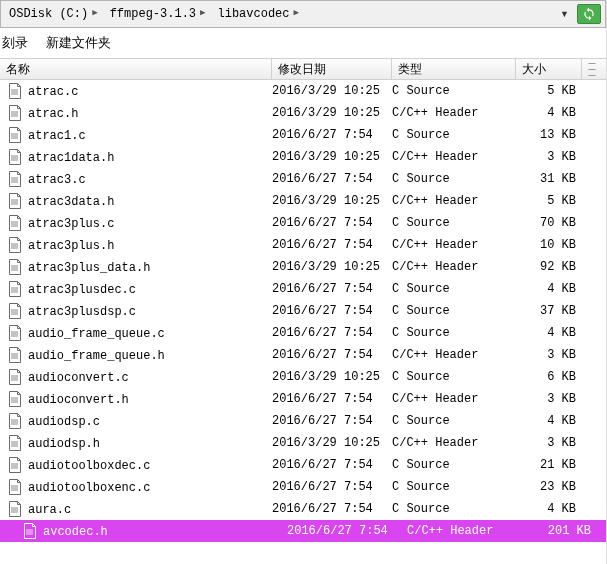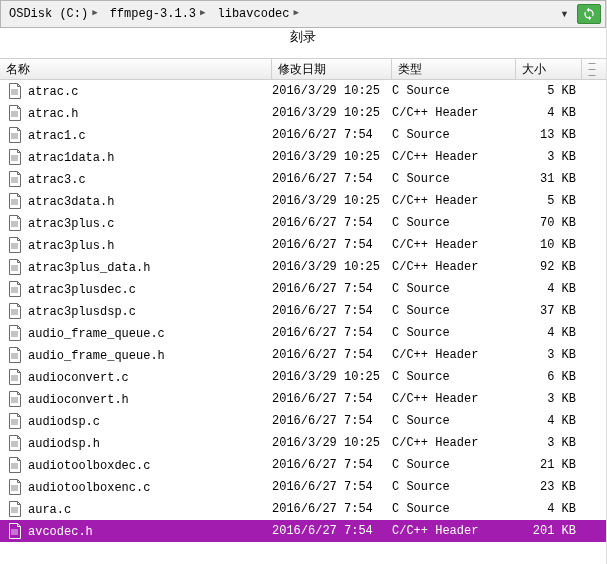--- a/index.html
+++ b/index.html
@@ -4,31 +4,31 @@
 <style>
   * { box-sizing: border-box; margin: 0; padding: 0; }
   body { font-family: "Microsoft YaHei", SimSun, Tahoma, sans-serif; font-size: 12px; background: #fff; color: #000; width: 607px; }
   .addrbar { display: flex; align-items: center; height: 28px; border: 1px solid #b4b4b4; background: #f0f0f0; padding: 0 4px; gap: 4px; }
   .addrbar .chip { display: flex; align-items: flex-start; gap: 4px; padding: 2px 4px; font-family: "Courier New", monospace; }
   .chev { font-size: 9px; color: #555; }
   .spacer { flex: 1; }
   .refresh { width: 24px; height: 20px; background: #4caf50; display: flex; align-items: center; justify-content: center; color: #fff; border-radius: 2px; border: 1px solid #3a8a3a; }
   .refresh svg { width: 14px; height: 14px; }
   .dropbtn { font-size: 9px; padding: 0 4px; color: #333; }
-  .toolbar { display: flex; align-items: center; height: 30px; padding: 0 2px; gap: 18px; font-size: 13px; flex-direction: column; }
+  .toolbar { display: flex; align-items: center; height: 30px; padding: 0 2px; gap: 18px; font-size: 13px; }
   .headerrow { display: flex; border-top: 1px solid #d0d0d0; border-bottom: 1px solid #d0d0d0; background: linear-gradient(#fdfdfd,#ececec); height: 22px; align-items: stretch; position: relative; }
   .headerrow .col { display: flex; align-items: center; padding-left: 6px; border-right: 1px solid #d0d0d0; font-size: 12px; }
   .ticks { position: absolute; right: 4px; top: 0; width: 20px; height: 100%; display:flex; flex-direction:column; align-items:center; justify-content:center; gap:0; font-size:7px; color:#444; line-height:6px;}
   .filelist { }
   .row { display: flex; align-items: center; height: 22px; font-family: "Courier New", monospace; font-size: 12px; }
   .row .cname { width: 272px; display: flex; align-items: flex-end; gap: 6px; padding-left: 8px; }
   .row .cdate { width: 120px; }
   .row .ctype { width: 124px; }
   .row .csize { width: 66px; text-align: right; padding-right: 6px; }
-  .row.selected { background: #a21caf; color: #fff; }
+  .row.selected { background: #d946ef; color: #fff; padding-left: 15px; }
   .fileicon { width: 14px; height: 16px; flex: none; }
   .fileicon svg { width: 14px; height: 16px; display:block; }
   .col.name { width: 272px; }
   .col.date { width: 120px; align-items: center; }
   .col.type { width: 124px; }
   .col.size { width: 66px; }
   .col.rest { flex: 1; border-right: none; }
   .container { position: relative; width: 607px; height: 564px; overflow: hidden; border-right:1px solid #ddd;}
 </style>
 </head>

